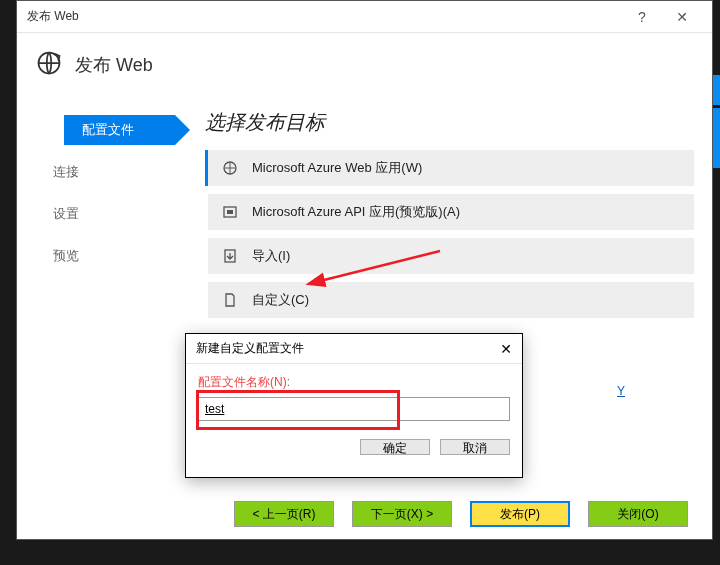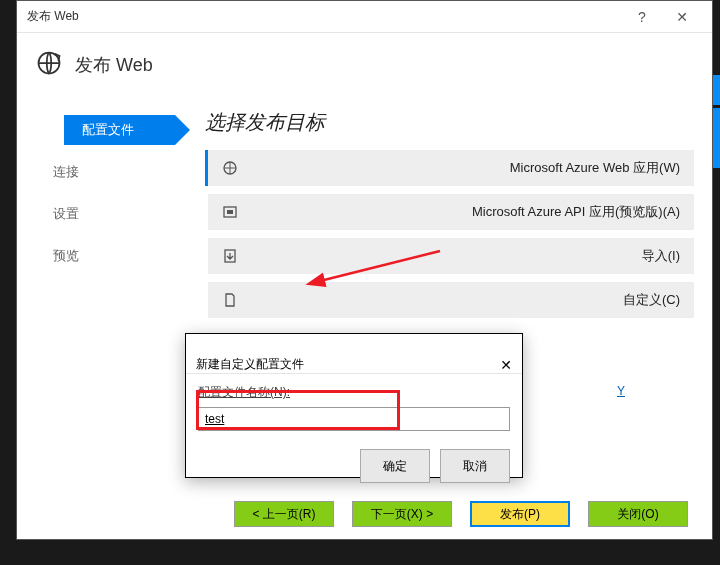--- a/index.html
+++ b/index.html
@@ -11,34 +11,34 @@
     .header { display: flex; align-items: center; gap: 12px; padding: 16px 18px 8px 18px; }
     .header .title { font-size: 18px; font-weight: 400; color: #333; }
     .body { display: flex; padding: 20px 18px 0 18px; gap: 30px; height: 380px; }
     .sidebar { width: 140px; display: flex; flex-direction: column; gap: 12px; padding-top: 6px; }
     .side-item { position: relative; height: 30px; display: flex; align-items: center; padding-left: 18px; font-size: 13px; color: #666; cursor: pointer; }
     .side-item.active { background: #007eeb; color: #fff; margin-left: 29px; }
     .side-item.active::after { content: ""; position: absolute; right: -15px; top: 0; width: 0; height: 0; border-top: 15px solid transparent; border-bottom: 15px solid transparent; border-left: 15px solid #007eeb; }
     .main { flex: 1; }
     .main h2 { font-size: 20px; font-weight: 400; color: #222; margin-bottom: 14px; font-style: italic; }
     .target-list { display: flex; flex-direction: column; gap: 8px; }
-    .target-item { display: flex; align-items: center; height: 36px; background: #eee; border-left: 3px solid #007eeb; padding: 0 14px; gap: 14px; font-size: 13px; color: #222; cursor: pointer; justify-content: space-between; }
+    .target-item { display: flex; align-items: center; height: 36px; background: #eee; border-left: 3px solid #007eeb; padding: 0 14px; gap: 14px; font-size: 13px; color: #222; cursor: pointer; }
     .target-item.alt { border-left: 3px solid #fff; }
     .target-item .icon { width: 16px; height: 16px; display: flex; align-items: center; justify-content: center; }
     .expand-row { display: flex; align-items: center; gap: 10px; padding: 14px 4px; font-size: 15px; color: #222; cursor: pointer; }
     .expand-row .chev { width: 18px; height: 18px; border: 1.5px solid #666; border-radius: 50%; display: flex; align-items: center; justify-content: center; }
     .arrow-annot { position: absolute; left: 300px; top: 246px; pointer-events: none; }
     .dialog { position: absolute; left: 185px; top: 333px; width: 338px; height: 145px; background: #fff; border: 1px solid #000; box-shadow: 0 4px 16px rgba(0,0,0,0.3); }
-    .dialog-title { display: flex; align-items: flex-end; height: 40px; padding: 0 10px; font-size: 12px; border-bottom: 1px solid #e5e5e5; }
+    .dialog-title { display: flex; align-items: center; height: 30px; padding: 0 10px; font-size: 12px; border-bottom: 1px solid #e5e5e5; }
     .dialog-title .close { margin-left: auto; cursor: pointer; font-size: 14px; }
     .dialog-body { padding: 10px 12px; }
-    .dialog-body label { font-size: 12px; color: #404040; display: block; margin-bottom: 6px; text-decoration: underline; }
+    .dialog-body label { font-size: 12px; color: #ef4444; display: block; margin-bottom: 6px; }
     .dialog-input { width: 100%; height: 24px; border: 1px solid #999; padding: 0 6px; font-size: 12px; text-decoration: underline; }
     .dialog-footer { display: flex; justify-content: flex-end; gap: 10px; padding: 8px 12px; }
-    .dbtn { width: 70px; height: 34px; background: #e8e8e8; border: 1px solid #aaa; font-size: 12px; cursor: pointer; }
+    .dbtn { width: 70px; height: 16px; background: #e8e8e8; border: 1px solid #aaa; font-size: 12px; cursor: pointer; }
     .highlight { position: absolute; border: 3px solid #ed1c24; pointer-events: none; }
     .hl1 { left: 196px; top: 390px; width: 204px; height: 40px; }
     .footer-btns { position: absolute; left: 0; right: 0; bottom: 12px; display: flex; justify-content: flex-end; gap: 18px; padding-right: 24px; }
     .fbtn { width: 100px; height: 26px; background: #84cc16; border: 1px solid #999; font-size: 12px; cursor: pointer; }
     .fbtn.primary { background: #fde047; border: 2px solid #007eeb; }
     .link-partial { position: absolute; left: 600px; top: 383px; color: #005fb8; font-size: 12px; text-decoration: underline; }
     .edge-blue { position: absolute; background: #0b8cf3; }
   </style>
 </head>
 <body>

